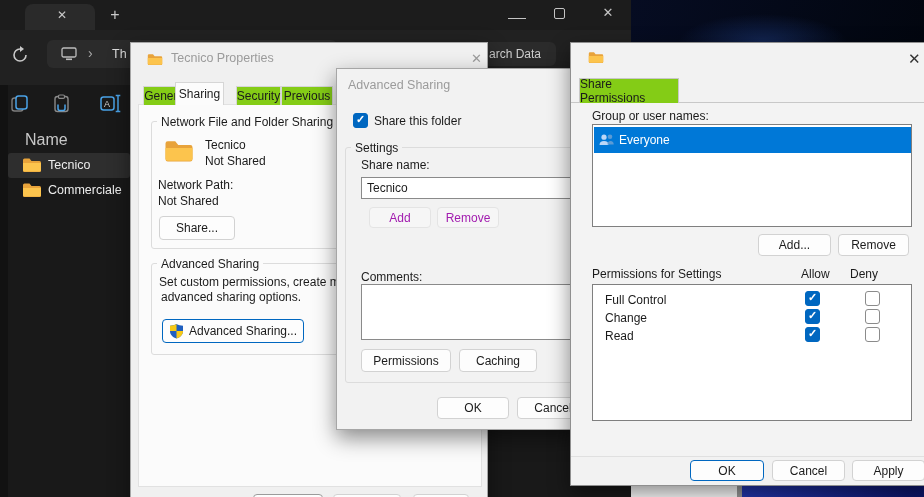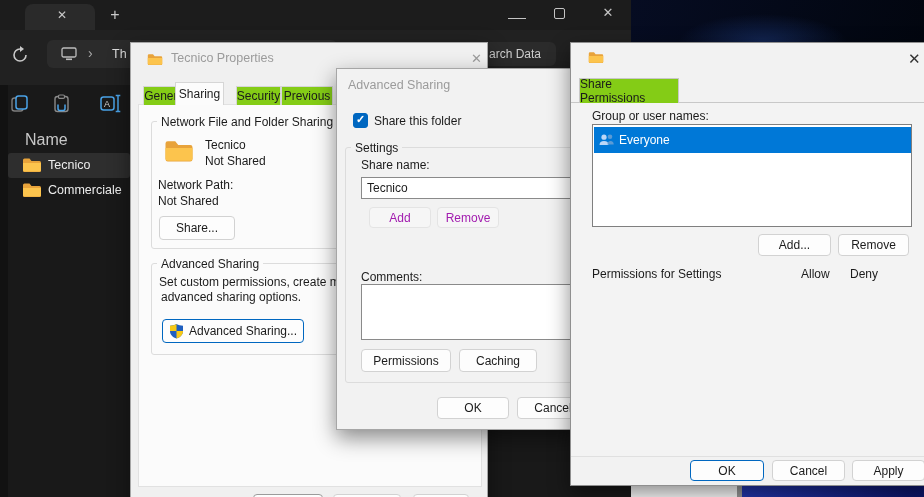--- a/index.html
+++ b/index.html
@@ -254,20 +254,33 @@
       <span>Add...</span>
       </div>
     <div class="btn" style="left:267px;top:191px;width:71px;height:22px;">
       <span>Remove</span>
       </div>
 
     <div class="lbl" style="left:21px;top:224px;">Permissions for Settings</div>
     <div class="lbl" style="left:230px;top:224px;">Allow</div>
     <div class="lbl" style="left:279px;top:224px;">Deny</div>
 
+    <div class="listbox" style="left:21px;top:241px;width:320px;height:137px;">
+      <div class="lbl" style="left:12px;top:8px;">Full Control</div>
+      <div class="cb checked" style="left:212px;top:6px;"></div>
+      <div class="cb" style="left:272px;top:6px;"></div>
+
+      <div class="lbl" style="left:12px;top:26px;">Change</div>
+      <div class="cb checked" style="left:212px;top:24px;"></div>
+      <div class="cb" style="left:272px;top:24px;"></div>
+
+      <div class="lbl" style="left:12px;top:44px;">Read</div>
+      <div class="cb checked" style="left:212px;top:42px;"></div>
+      <div class="cb" style="left:272px;top:42px;"></div>
+    </div>
 
     <div class="abs" style="left:0;top:413px;width:360px;height:31px;border-top:1px solid #e0e0e0;background:#f2f2f2;"></div>
     <div class="btn primary" style="left:119px;top:417px;width:74px;height:21px;">
       <span>OK</span>
       </div>
     <div class="btn" style="left:201px;top:417px;width:73px;height:21px;">
       <span>Cancel</span>
       </div>
     <div class="btn" style="left:281px;top:417px;width:73px;height:21px;">
       <span>Apply</span>

